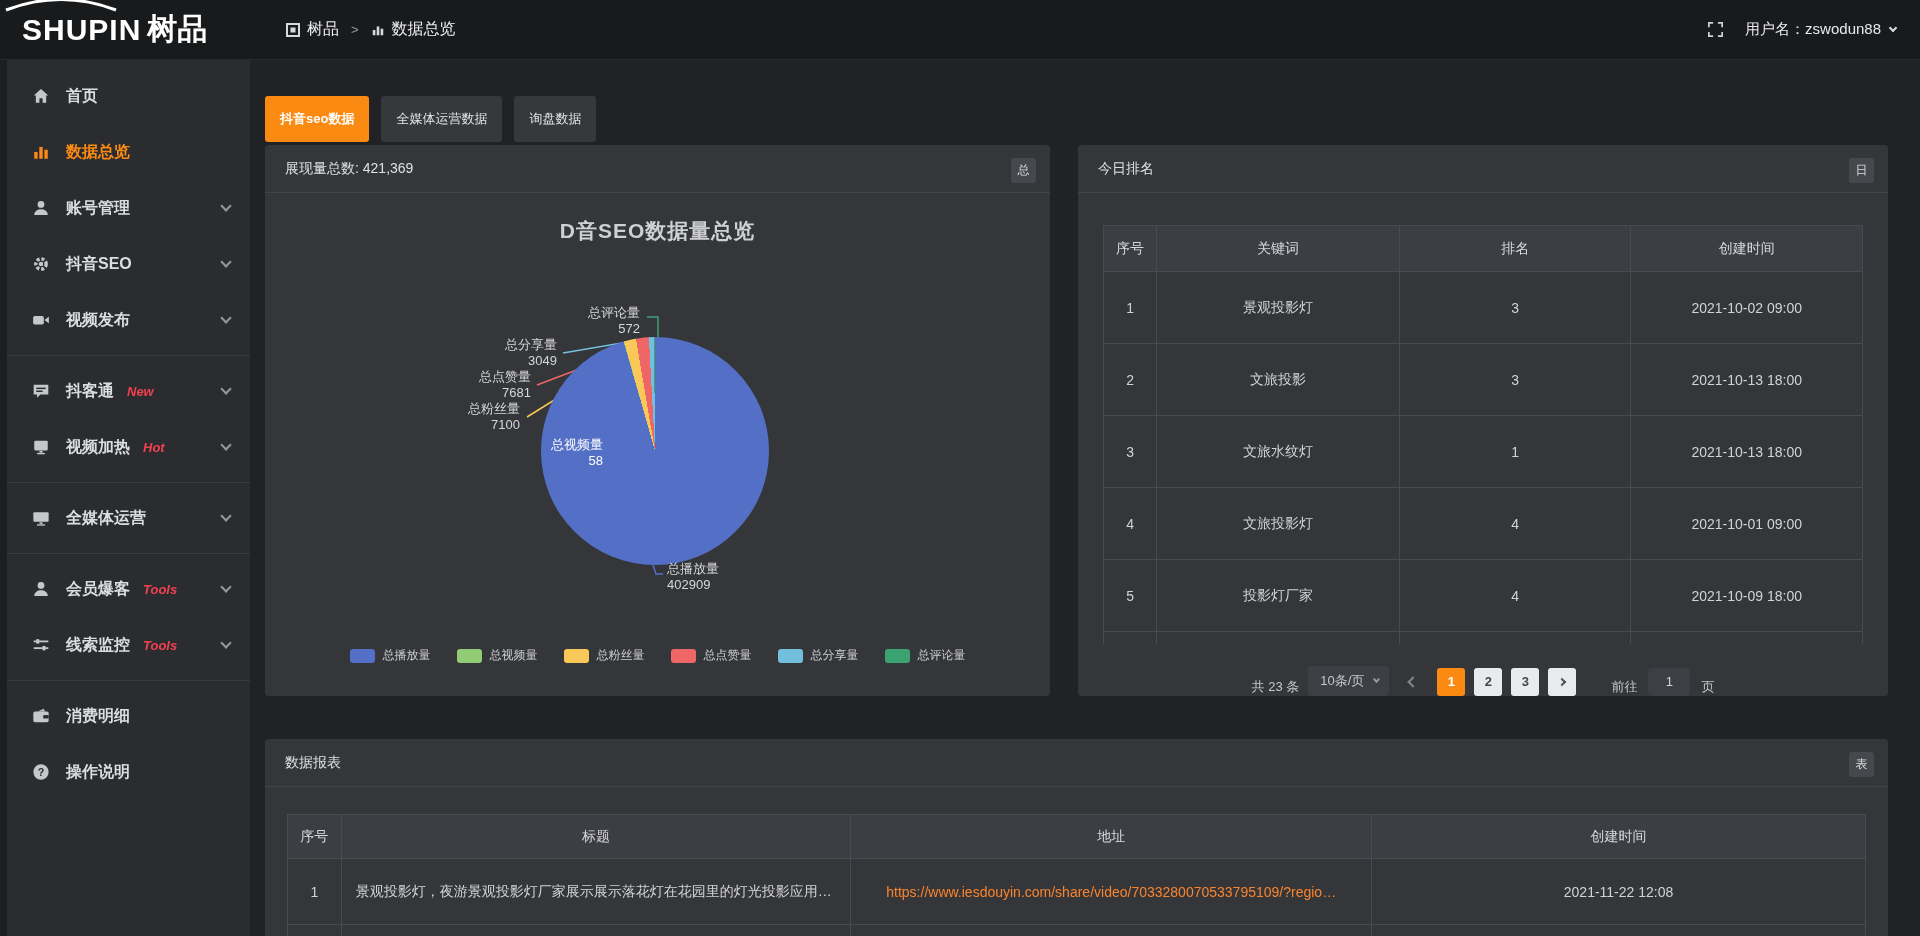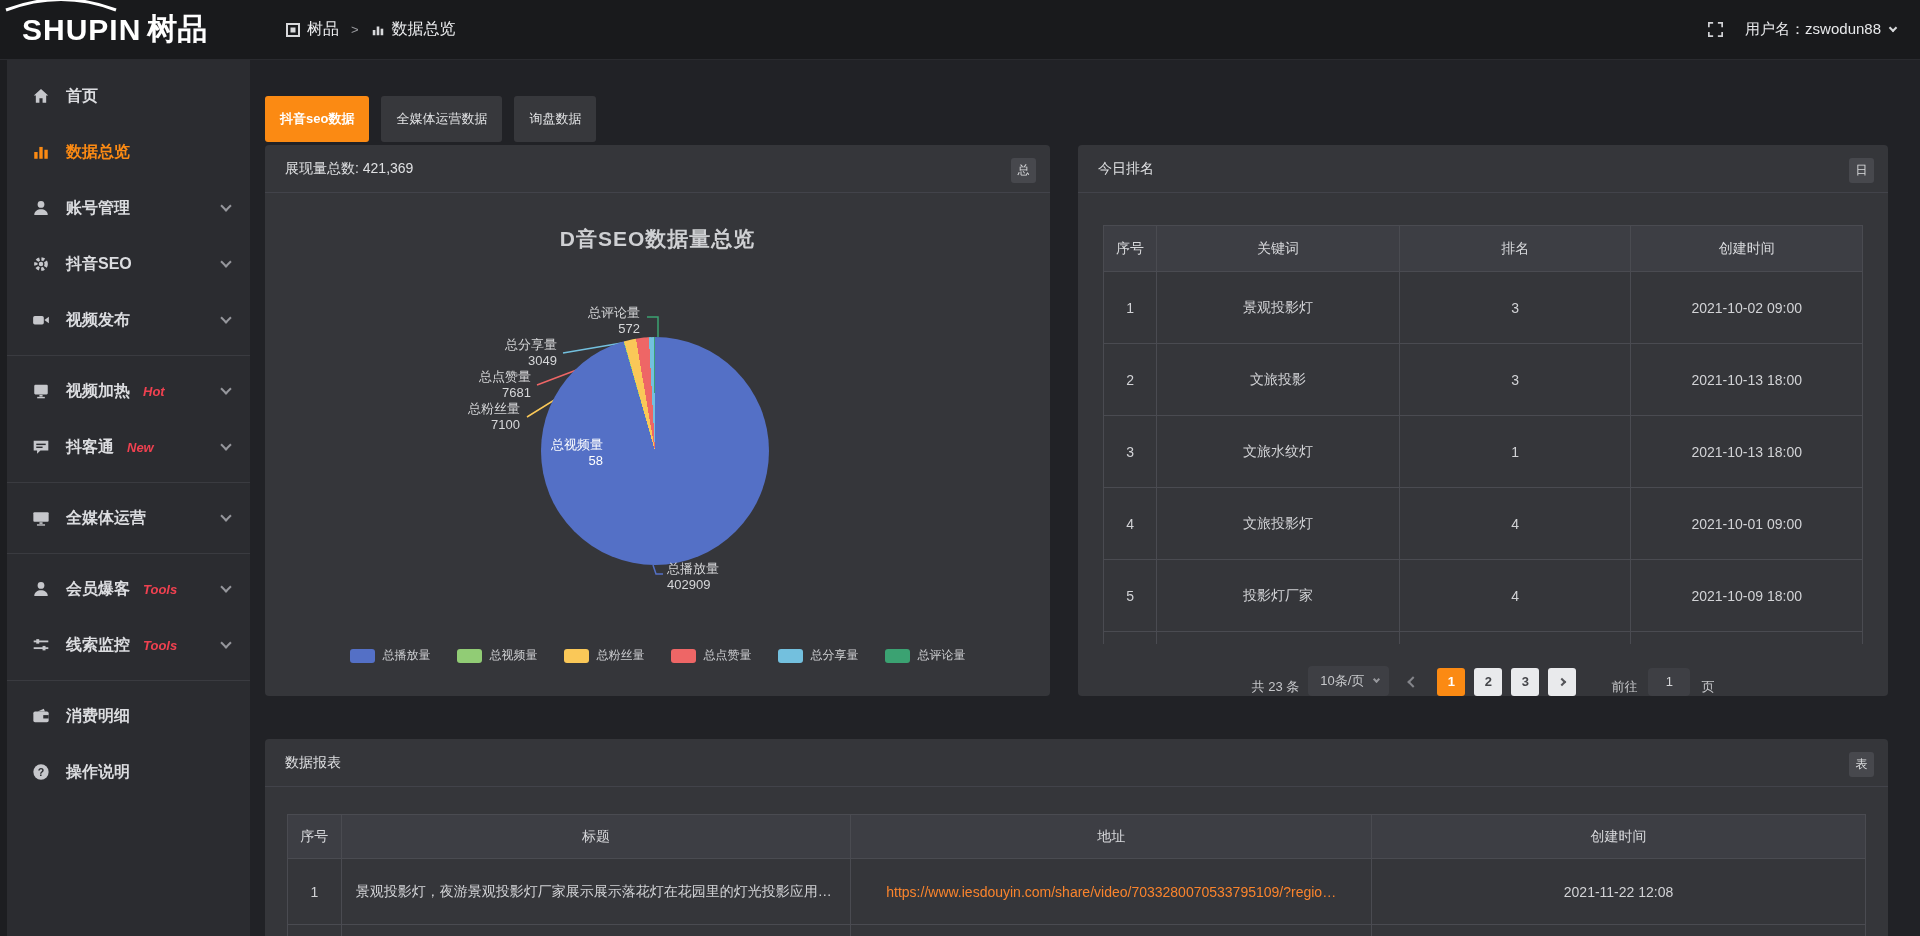--- a/index.html
+++ b/index.html
@@ -47,21 +47,21 @@
   .panel-head{height:48px;display:flex;align-items:center;padding:0 20px;font-size:14px;color:#dfe0e2;border-bottom:1px solid var(--line);}
   .corner-badge{position:absolute;top:13px;right:14px;width:25px;height:25px;background:#47484d;border-radius:3px;color:#dadbdd;font-size:12px;display:flex;align-items:center;justify-content:center;cursor:pointer;}
 
   .row-panels{display:flex;gap:28px;margin-top:3px;}
   .panel.left{width:785px;height:551px;flex:none;}
   .panel.right{flex:1;height:551px;}
   .panel.bottom{margin-top:43px;height:400px;}
 
   
   .chart-area{position:absolute;top:50px;left:0;right:0;bottom:0;}
-  .chart-title{text-align:center;margin-top:30px;font-size:21px;font-weight:700;color:#cfd0d3;letter-spacing:1px;}
+  .chart-title{text-align:center;margin-top:22px;font-size:21px;font-weight:700;color:#cfd0d3;letter-spacing:1px;}
   .pie{position:absolute;left:276px;top:142px;width:228px;height:228px;border-radius:50%;cursor:pointer;}
   .pie-label{position:absolute;font-size:13px;line-height:1.25;color:#d6d7d9;text-align:right;z-index:2;}
   .pie-label.inside{color:#fff;}
   .pie-label.left-align{text-align:left;}
   .leader-svg{position:absolute;inset:0;width:100%;height:100%;pointer-events:none;}
   .legend{position:absolute;left:0;right:0;top:452px;display:flex;justify-content:center;gap:26px;}
   .legend-item{display:flex;align-items:center;gap:8px;cursor:pointer;}
   .legend-swatch{width:25px;height:14px;border-radius:3px;}
   .legend-label{font-size:12px;color:#cfd0d3;}
 
@@ -182,39 +182,39 @@
           <path d="M11 8 L15 5.2 V10.8 Z" fill="currentColor"></path>
         </svg>
       </span>
     <span class="ni-label">视频发布</span>
     <span class="ni-chev chev"></span>
   </div>
   <div class="nav-divider"></div>
   <div class="nav-item">
     <span class="ni-icon">
         <svg width="18" height="18" viewBox="0 0 16 16">
+          <path d="M1.5 2.5 H14.5 V11 H7.5 L4.5 14 V11 H1.5 Z" fill="currentColor"></path>
+          <rect x="3.8" y="5" width="8.4" height="1.3" fill="#2b2c30"></rect>
+          <rect x="3.8" y="7.6" width="5.6" height="1.3" fill="#2b2c30"></rect>
+        </svg>
+      </span>
+    <span class="ni-label">抖客通</span>
+    <span class="ni-badge">New</span>
+    <span class="ni-chev chev"></span>
+  </div>
+  <div class="nav-item">
+    <span class="ni-icon">
+        <svg width="18" height="18" viewBox="0 0 16 16">
           <rect x="2" y="2.5" width="12" height="8.5" rx="1" fill="currentColor"></rect>
           <rect x="6.6" y="11.4" width="2.8" height="1.6" fill="currentColor"></rect>
           <rect x="4.6" y="13.2" width="6.8" height="1.3" fill="currentColor"></rect>
         </svg>
       </span>
     <span class="ni-label">视频加热</span>
     <span class="ni-badge">Hot</span>
-    <span class="ni-chev chev"></span>
-  </div>
-  <div class="nav-item">
-    <span class="ni-icon">
-        <svg width="18" height="18" viewBox="0 0 16 16">
-          <path d="M1.5 2.5 H14.5 V11 H7.5 L4.5 14 V11 H1.5 Z" fill="currentColor"></path>
-          <rect x="3.8" y="5" width="8.4" height="1.3" fill="#2b2c30"></rect>
-          <rect x="3.8" y="7.6" width="5.6" height="1.3" fill="#2b2c30"></rect>
-        </svg>
-      </span>
-    <span class="ni-label">抖客通</span>
-    <span class="ni-badge">New</span>
     <span class="ni-chev chev"></span>
   </div>
   <div class="nav-divider"></div>
   <div class="nav-item">
     <span class="ni-icon">
         <svg width="18" height="18" viewBox="0 0 16 16">
           <rect x="1.2" y="2.8" width="13.6" height="8.6" rx="1" fill="currentColor"></rect>
           <rect x="6.6" y="11.8" width="2.8" height="1.4" fill="currentColor"></rect>
           <rect x="4.4" y="13.6" width="7.2" height="1.2" fill="currentColor"></rect>
         </svg>

